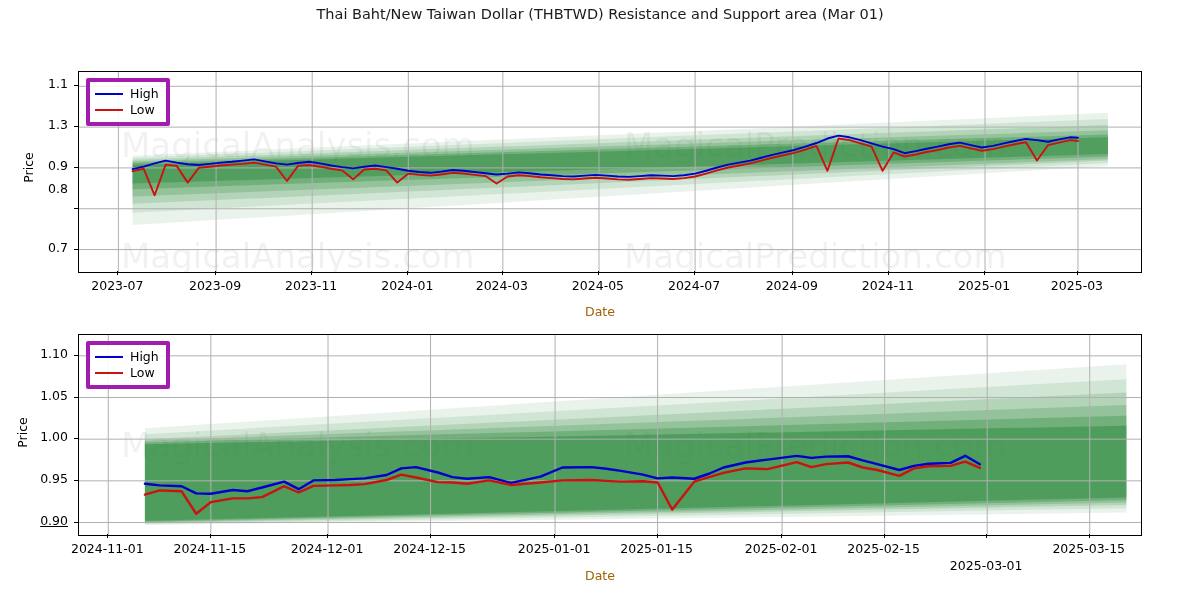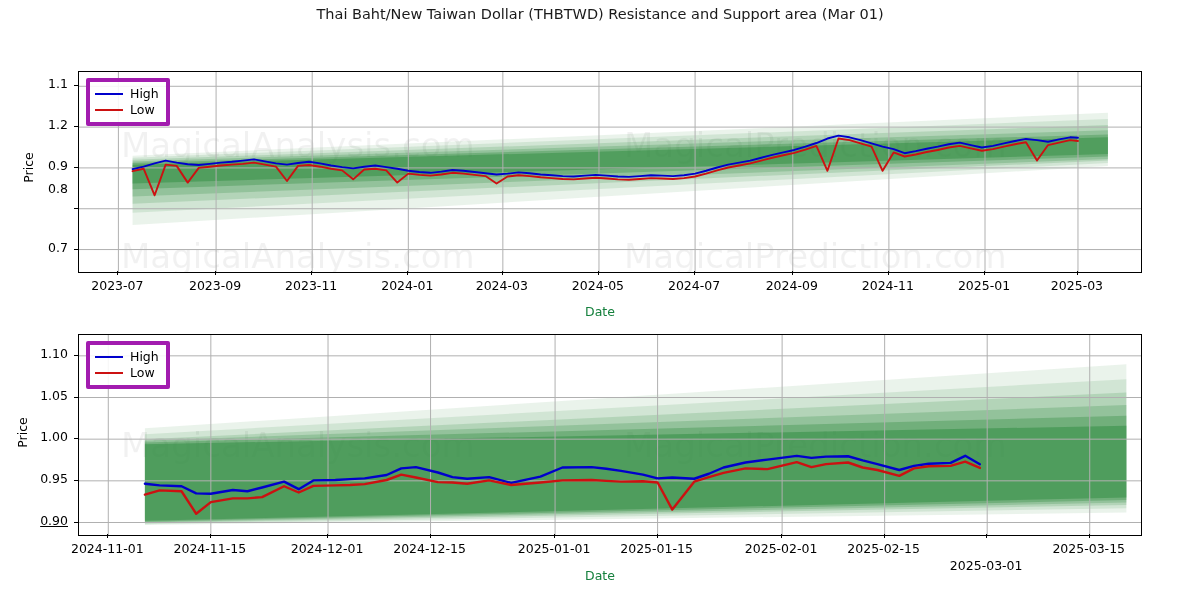--- a/index.html
+++ b/index.html
@@ -10,21 +10,21 @@
          font-size:14.5px;color:#1a1a1a;}
   .subtitle{position:absolute;left:0;top:44px;width:1200px;text-align:center;
          font-size:13.5px;color:#1a1a1a;}
 
   .panel{position:absolute;}
   .plotbox{position:absolute;border:1.1px solid #000;background:#fff;overflow:hidden;}
   .svgwrap{position:absolute;left:0;top:0;}
 
   .ylabel{position:absolute;font-size:12.5px;color:#000;
           transform-origin:50% 50%;transform:rotate(-90deg);white-space:nowrap;}
-  .xlabel{position:absolute;font-size:12.5px;color:#15803d;text-align:center;white-space:nowrap;}
+  .xlabel{position:absolute;font-size:12.5px;color:#a16207;text-align:center;white-space:nowrap;}
 
   .ytick{position:absolute;font-size:12.5px;color:#000;text-align:right;white-space:nowrap;}
   .xtick{position:absolute;font-size:12.5px;color:#000;text-align:center;white-space:nowrap;}
 
   .tickmark{position:absolute;background:#000;}
 
   .legend{position:absolute;background:rgba(255,255,255,0.88);
           border:4px solid #a21caf;border-radius:2px;padding:4px 7px 4px 5px;}
   .legrow{display:flex;align-items:center;height:16px;}
   .legline{width:28px;height:0;border-top-width:2.4px;border-top-style:solid;margin-right:7px;}
@@ -81,21 +81,21 @@
     <div class="ylabel" id="ylab-overview" style="left:-2px;top:100px;width:60px;text-align:center;">Price</div>
     <div class="xlabel" id="xlab-overview" style="left:0;top:244px;width:1200px;">Date</div>
 
     <div id="yticks-overview">
         <div class="ytick" style="left: 16px; top: 179.551px; width: 52px;">0.7</div>
         <div class="tickmark" style="left: 74px; top: 188.551px; width: 4px; height: 1px;"></div>
         <div class="ytick" style="left: 16px; top: 121px; width: 52px;">0.8</div>
         <div class="tickmark" style="left: 74px; top: 147.735px; width: 4px; height: 1px;"></div>
         <div class="ytick" style="left: 16px; top: 97.9184px; width: 52px;">0.9</div>
         <div class="tickmark" style="left: 74px; top: 106.918px; width: 4px; height: 1px;"></div>
-        <div class="ytick" style="left: 16px; top: 57.102px; width: 52px;">1.2</div>
+        <div class="ytick" style="left: 16px; top: 57.102px; width: 52px;">1.3</div>
         <div class="tickmark" style="left: 74px; top: 66.102px; width: 4px; height: 1px;"></div>
         <div class="ytick" style="left: 16px; top: 16.2857px; width: 52px;">1.1</div>
         <div class="tickmark" style="left: 74px; top: 25.2857px; width: 4px; height: 1px;"></div>
       </div>
     <div id="xticks-overview">
         <div class="xtick" style="left: 62.3917px; top: 218px; width: 110px;">2023-07</div>
         <div class="tickmark" style="left: 117.392px; top: 211px; width: 1px; height: 4px;"></div>
         <div class="xtick" style="left: 160.083px; top: 218px; width: 110px;">2023-09</div>
         <div class="tickmark" style="left: 215.083px; top: 211px; width: 1px; height: 4px;"></div>
         <div class="xtick" style="left: 256.199px; top: 218px; width: 110px;">2023-11</div>

